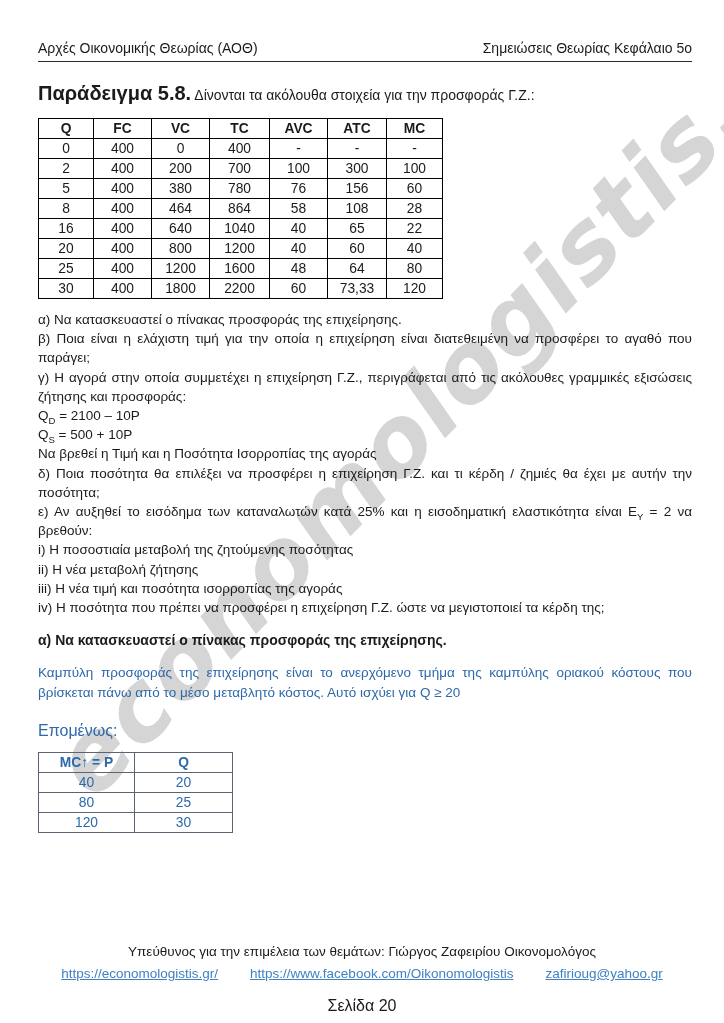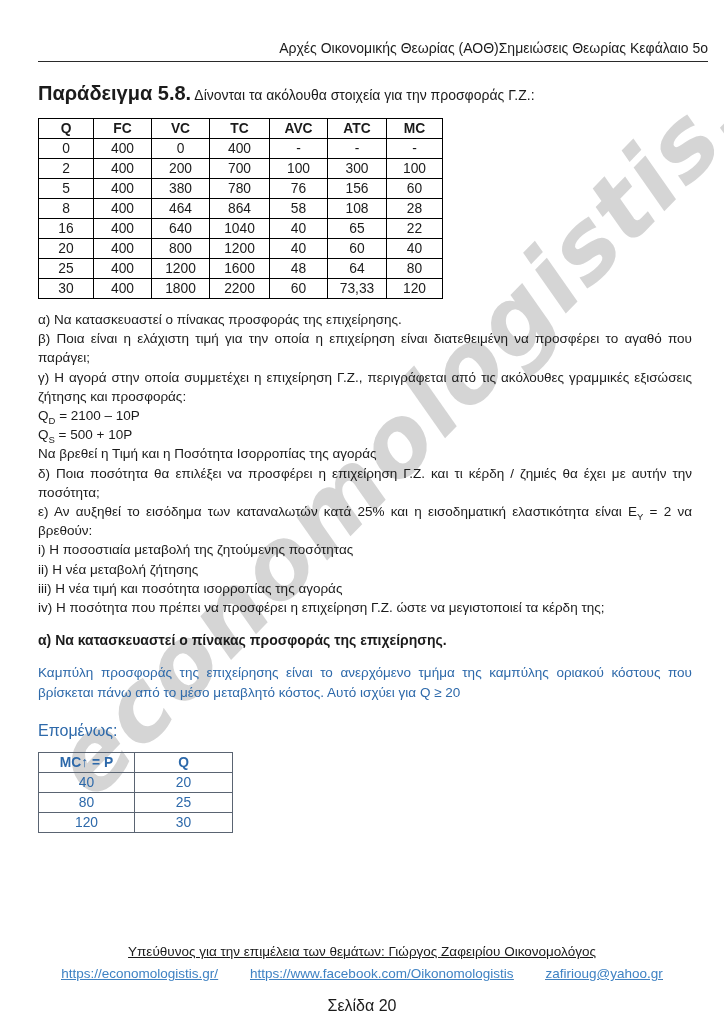--- a/index.html
+++ b/index.html
@@ -26,22 +26,22 @@
     letter-spacing: 2px;
     color: rgba(150,150,150,0.40);
     transform: rotate(-46deg);
     white-space: nowrap;
     pointer-events: none;
     z-index: 0;
   }
   .layer { position: relative; z-index: 1; }
   .header {
     display: flex;
-    justify-content: flex-end;
-    margin: 40px 16px 0 38px;
+    justify-content: space-between;
+    margin: 40px 32px 0 38px;
     padding-bottom: 5px;
     border-bottom: 1.4px solid #2a2a2a;
     font-size: 14px;
   }
   .content { margin: 0 32px 0 38px; }
   .example-heading { margin-top: 20px; font-size: 14px; }
   .example-heading b { font-size: 20px; }
   table { border-collapse: collapse; table-layout: fixed; }
   .cost-table { margin-top: 13px; width: 404px; }
   .cost-table th, .cost-table td {
@@ -70,21 +70,20 @@
   }
   .supply-table th { font-weight: bold; }
   .footer {
     position: absolute;
     left: 0; right: 0;
     top: 901px;
     text-align: center;
     font-size: 13.5px;
     line-height: 22px;
     z-index: 1;
-    text-decoration: underline;
   }
   .flink { color: #3f82c3; text-decoration: underline; margin: 0 16px; }
   .page-number {
     position: absolute;
     left: 0; right: 0;
     top: 957px;
     text-align: center;
     font-size: 16px;
     z-index: 1;
   }

